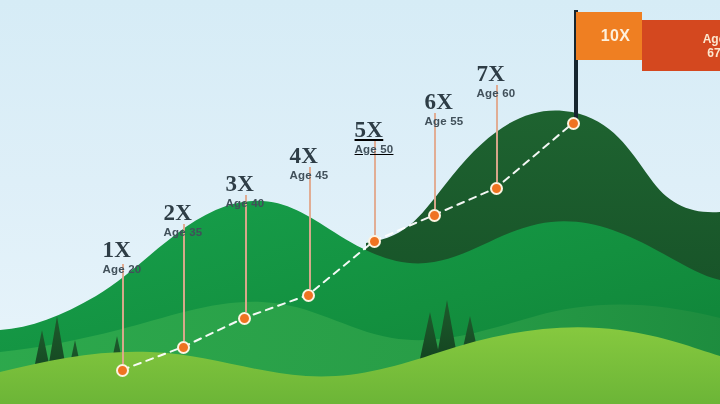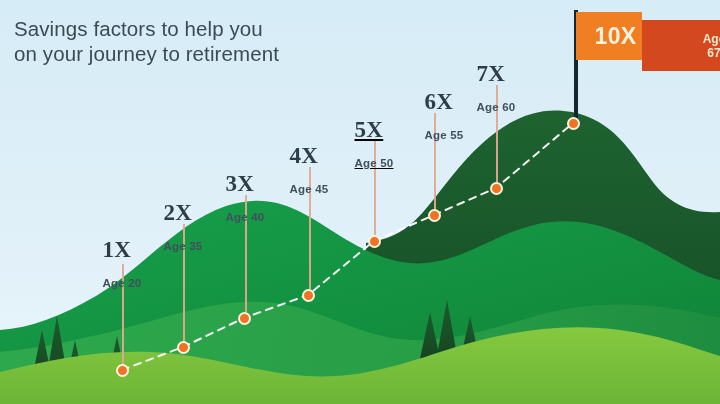--- a/index.html
+++ b/index.html
@@ -37,21 +37,21 @@
   
   .ms{position:absolute;text-align:left;transform:translateX(-50%);}
   .ms .x{
     font-family:"Liberation Serif", serif;
     font-size:23px;line-height:23px;
     font-weight:700;
     color:#2e3d46;
     letter-spacing:.3px;
   }
   .ms .age{
-    margin-top:16px;
+    margin-top:2px;
     font-size:11.5px;line-height:13px;
     font-weight:700;
     color:#41505a;
     letter-spacing:.2px;
   }
 
   
   .stem{position:absolute;width:1.6px;background:#e0a98e;opacity:.95;}
 
   
@@ -71,21 +71,21 @@
     width:4px;height:114px;
     background:#16262f;
   }
   .flag-main{
     position:absolute;left:11px;top:6px;
     width:66px;height:48px;
     background:#ef7f22;
     display:flex;align-items:center;justify-content:center;
   }
   .flag-main .lbl{
-    font-size:23px;font-weight:700;color:#fdf0dc;letter-spacing:.3px;
+    font-size:16px;font-weight:700;color:#fdf0dc;letter-spacing:.3px;
     font-family:"Liberation Sans", sans-serif;
     margin-left:13px;
   }
   .flag-tail{
     position:absolute;left:77px;top:14px;
     width:73px;height:51px;
     background:#d4481f;
     clip-path:polygon(0 0,100% 0,86% 50%,100% 100%,0 100%);
     display:flex;align-items:center;justify-content:center;padding-left:40px;
   }
@@ -159,22 +159,20 @@
 
     <g>
       <path d="M0,372 C50,360 96,350 150,352 C208,354 250,372 306,376
                C352,379 392,368 440,352 C500,332 560,322 620,330
                C664,336 694,348 720,356 L720,404 L0,404 Z" fill="url(#gFore)"></path>
     </g>
 
     <path id="trail" fill="none" stroke="#ffffff" stroke-width="2" stroke-linecap="round" stroke-dasharray="7 6" opacity="0.95" d="M122,370 L183,347 L244,318 L308,295 L374,241 L434,215 L496,188 L573,123"></path>
   </svg>
 
-  <div class="title">Savings factors to help you
-on your journey to retirement</div>
 
   <div id="flag">
     <div class="pole"></div>
     <div class="flag-main">
       <span class="lbl">10X</span>
     </div>
     <div class="flag-tail">
       <span class="lbl" style="white-space:pre-line">Age
 67</span>
     </div>

